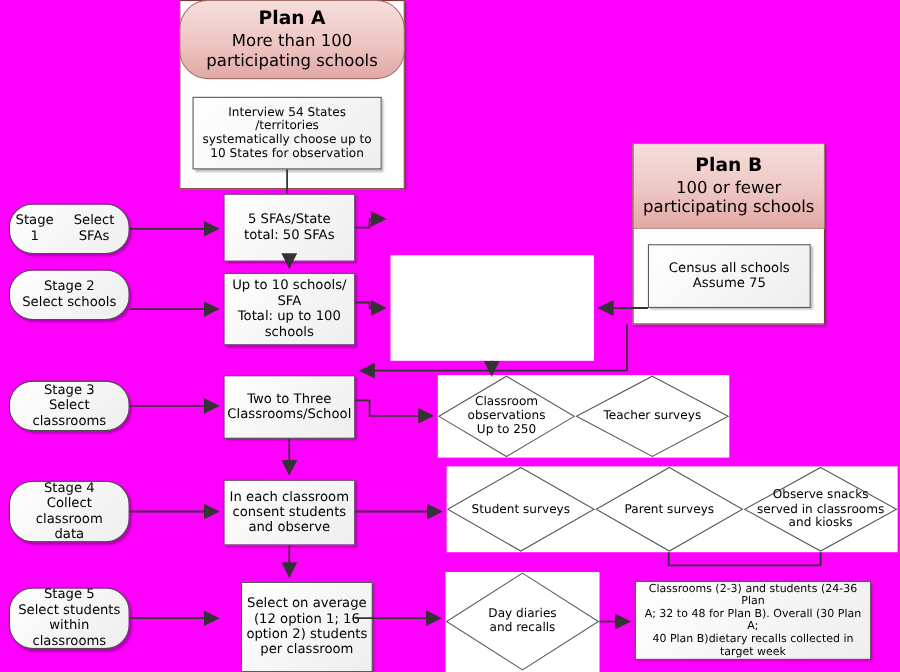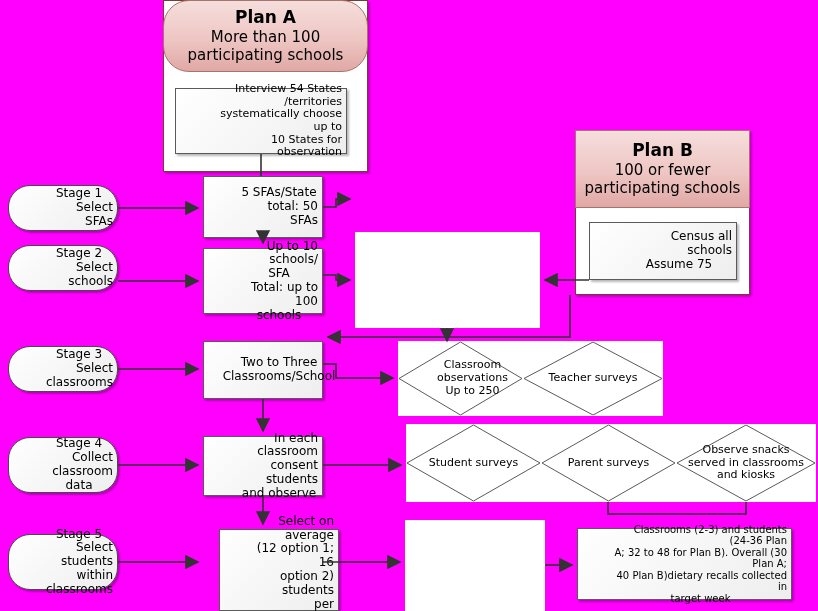--- a/index.html
+++ b/index.html
@@ -9,27 +9,26 @@
     font-family:"DejaVu Sans","Liberation Sans",sans-serif;
     overflow:hidden;
     position:relative;
   }
   #stage{position:absolute;left:0;top:0;width:818px;height:611px;}
   .wbg{position:absolute;background:#ffffff;}
   .node{
     position:absolute;
     box-sizing:border-box;
     display:flex;align-items:center;justify-content:center;
-    text-align:right;
+    text-align:center;
     color:#000;
     background:linear-gradient(135deg,#ffffff 0%,#f7f7f7 45%,#eeeeee 100%);
     border:1px solid #5a5a5a;
     box-shadow:2px 2px 2px rgba(0,0,0,.28);
     line-height:1.15;
-    padding-left:32px;
   }
   .node span{display:block;padding:0 4px;}
   .rect{border-radius:0;}
   .stage-pill{
     border-radius:22px;
     border:1px solid #4a4a4a;
   }
   .plan-outer{
     position:absolute;box-sizing:border-box;
     background:#ffffff;
@@ -85,21 +84,21 @@
   <div class="plan-head f15" style="left:575px;top:130px;width:175px;height:78px;">
     <div class="ttl f17">Plan B</div>
     <div>100  or fewer</div>
     <div>participating schools</div>
   </div>
   <div class="node rect f12" style="left:589px;top:222px;width:148px;height:58px;flex-direction:column;font-weight:normal;">
     <span>Census all schools</span>
     <span>Assume 75</span>
   </div>
 
-  <div class="node stage-pill f12" style="left:8px;top:185px;width:110px;height:46px;flex-direction:column;">
+  <div class="node stage-pill f12" style="left:8px;top:185px;width:110px;height:46px;">
     <span>Stage 1</span>
     <span>Select SFAs</span>
   </div>
   <div class="node stage-pill f12" style="left:8px;top:245px;width:110px;height:46px;flex-direction:column;">
     <span>Stage 2</span>
     <span>Select schools</span>
   </div>
   <div class="node stage-pill f12" style="left:8px;top:346px;width:110px;height:46px;flex-direction:column;">
     <span>Stage 3</span>
     <span>Select classrooms</span>
@@ -142,21 +141,21 @@
   </div>
 
   <div class="node rect f10" style="left:577px;top:528px;width:215px;height:72px;flex-direction:column;z-index:5;">
     <span>Classrooms (2-3) and students (24-36 Plan</span>
     <span>A; 32 to 48 for Plan B). Overall  (30 Plan A;</span>
     <span>40 Plan B)dietary recalls collected in</span>
     <span>target week</span>
   </div>
 
 
-  <div class="diamond-wrap" style="left:398px;top:341px;width:125px;height:75px;padding-left:24px;">
+  <div class="diamond-wrap" style="left:398px;top:341px;width:125px;height:75px;">
     <svg width="125" height="75">
         <polygon points="62.5,1 124,37.5 62.5,74 1,37.5" fill="none" stroke="#5a5a5a" stroke-width="1"></polygon>
       </svg>
     <div class="diamond-label f11">
       <div>
         <div>Classroom</div>
         <div>observations</div>
         <div>Up to 250</div>
       </div>
     </div>
@@ -195,20 +194,31 @@
       </svg>
     <div class="diamond-label f11">
       <div>
         <div>Observe snacks</div>
         <div>served in classrooms</div>
         <div>and kiosks</div>
       </div>
     </div>
   </div>
 
+  <div class="diamond-wrap" style="left:405px;top:520px;width:140px;height:90px;">
+    <svg width="140" height="90">
+        <polygon points="70,1 139,45 70,89 1,45" fill="none" stroke="#5a5a5a" stroke-width="1"></polygon>
+      </svg>
+    <div class="diamond-label f11">
+      <div>
+        <div>Day diaries</div>
+        <div>and recalls</div>
+      </div>
+    </div>
+  </div>
 
   <svg id="links">
     <defs>
       <marker id="ah" markerWidth="9" markerHeight="9" refX="8" refY="4.5" orient="auto">
         <polygon points="0,0 9,4.5 0,9" fill="#333"></polygon>
       </marker>
     </defs>
     <g stroke="#333" stroke-width="1.6" fill="none">
 
       <path d="M261,154 L261,176"></path>

